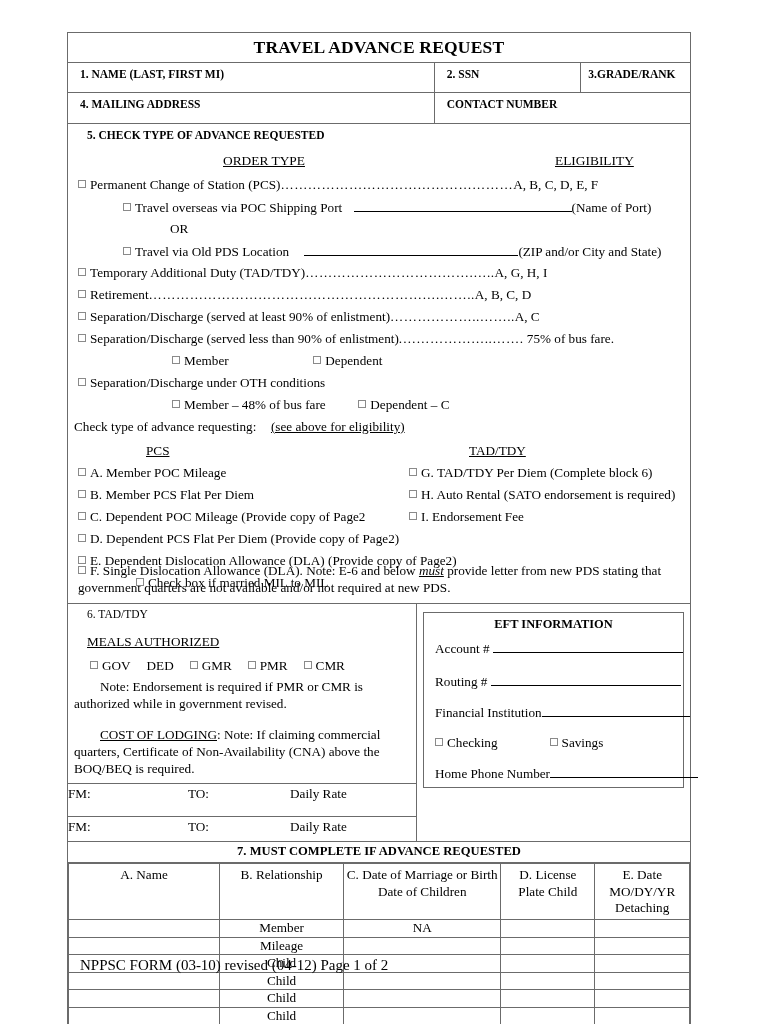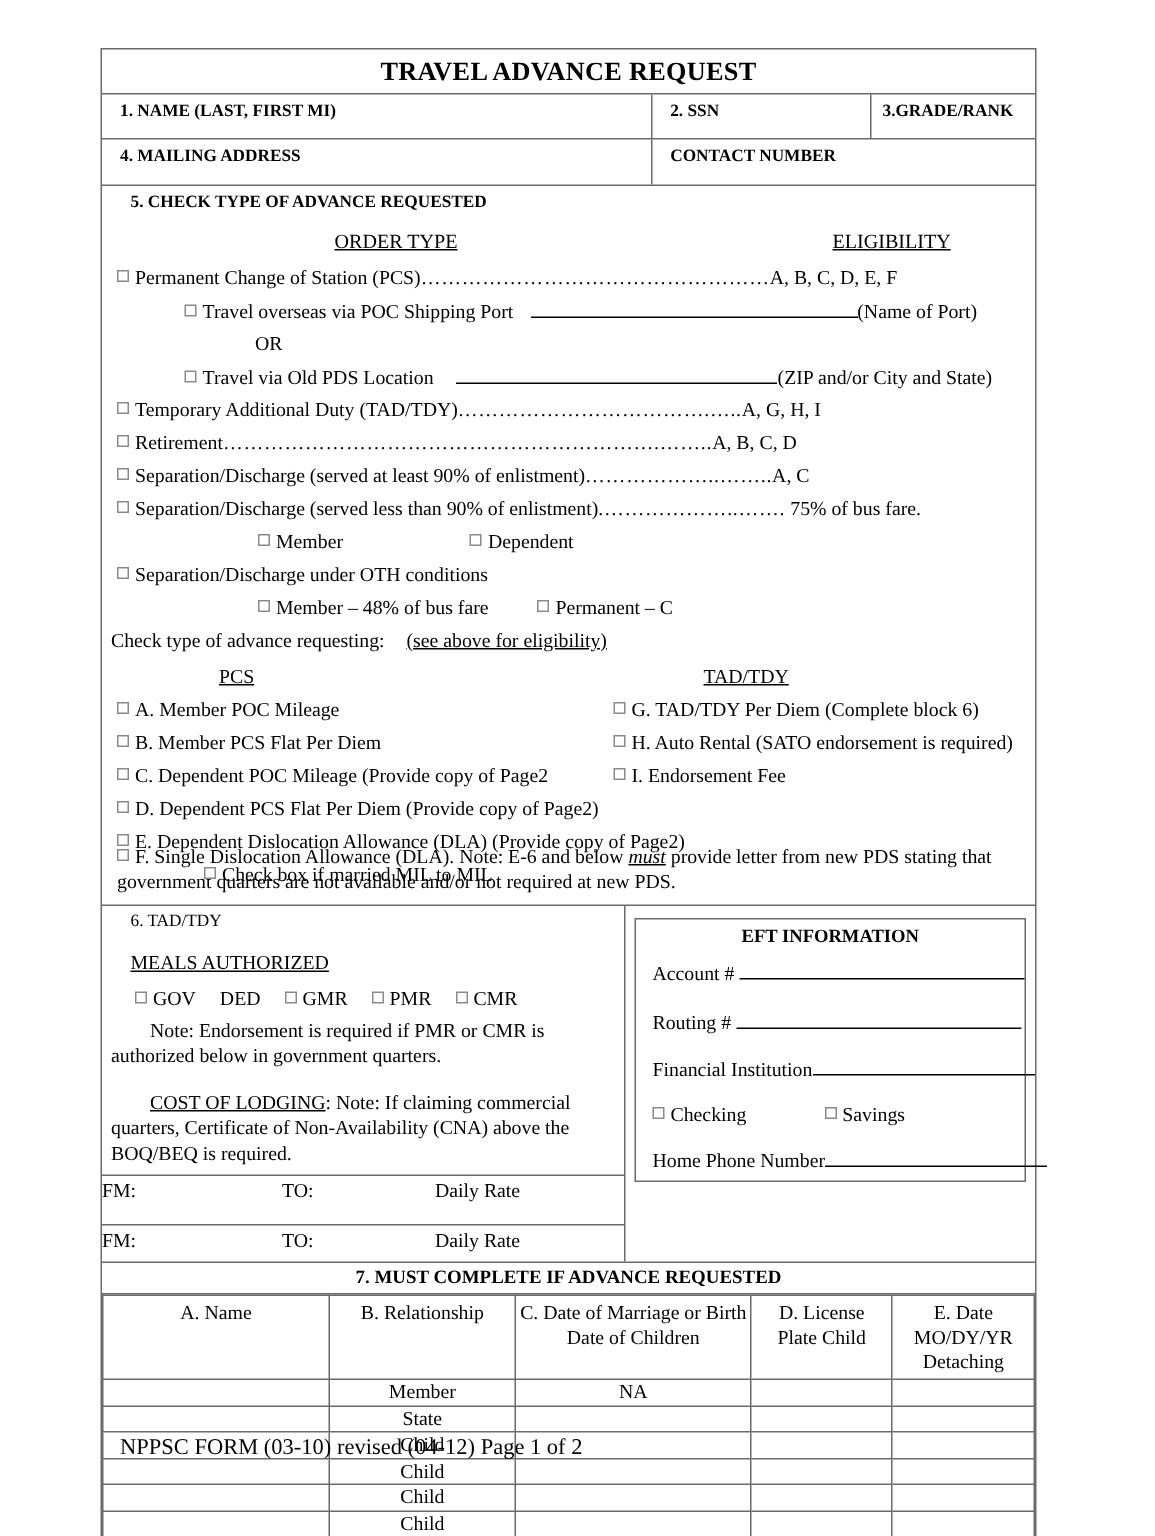--- a/index.html
+++ b/index.html
@@ -321,21 +321,21 @@
         <span class="cb"></span><span>Dependent</span>
       </div>
 
       <div class="line ind1">
         <span class="cb"></span><span>Separation/Discharge under OTH conditions</span>
       </div>
 
       <div class="line ind4">
         <span class="cb"></span><span>Member – 48% of bus fare</span>
         <span style="display:inline-block;width:26px;"></span>
-        <span class="cb"></span><span>Permanent – C</span>
+        <span class="cb"></span><span>Dependent – C</span>
       </div>
 
       <div class="line" style="padding-left:6px;">
         <span>Check type of advance requesting:</span>
         <span style="display:inline-block;width:8px;"></span>
         <span style="text-decoration:underline;">(see above for eligibility)</span>
       </div>
 
       <div class="twocol">
         <div class="left" style="top:0;">
@@ -362,21 +362,21 @@
     </div>
 
     <div class="sec6wrap">
 
       <div class="sec6">
         <div class="sec6-title">6. TAD/TDY</div>
         <div class="meals-hd">MEALS AUTHORIZED</div>
         <div class="meals-row">
           <span class="cb"></span><span>GOV</span><span class="gap"></span><span>DED</span><span class="gap"></span><span class="cb"></span><span>GMR</span><span class="gap"></span><span class="cb"></span><span>PMR</span><span class="gap"></span><span class="cb"></span><span>CMR</span>
         </div>
-        <p class="ind">Note: Endorsement is required if PMR or CMR is authorized below in government quarters.</p>
+        <p class="ind">Note: Endorsement is required if PMR or CMR is authorized while in government revised.</p>
         <p class="ind" style="margin-top:14px;"><span style="text-decoration:underline;">COST OF LODGING</span><span>:  Note: If claiming commercial quarters, Certificate of Non-Availability (CNA) above the BOQ/BEQ is required.</span></p>
 
         <div class="fmrow" style="margin-top:6px;">
           <span class="fm">FM:</span>
           <span class="to">TO:</span>
           <span class="dr">Daily Rate</span>
         </div>
         <div class="fmrow" style="margin-top:8px;">
           <span class="fm">FM:</span>
           <span class="to">TO:</span>
@@ -435,21 +435,21 @@
       <tbody>
         <tr>
           <td></td>
           <td>Member</td>
           <td>NA</td>
           <td></td>
           <td></td>
         </tr>
         <tr>
           <td></td>
-          <td>State</td>
+          <td>Mileage</td>
           <td></td>
           <td></td>
           <td></td>
         </tr>
         <tr>
           <td></td>
           <td>Child</td>
           <td></td>
           <td></td>
           <td></td>

